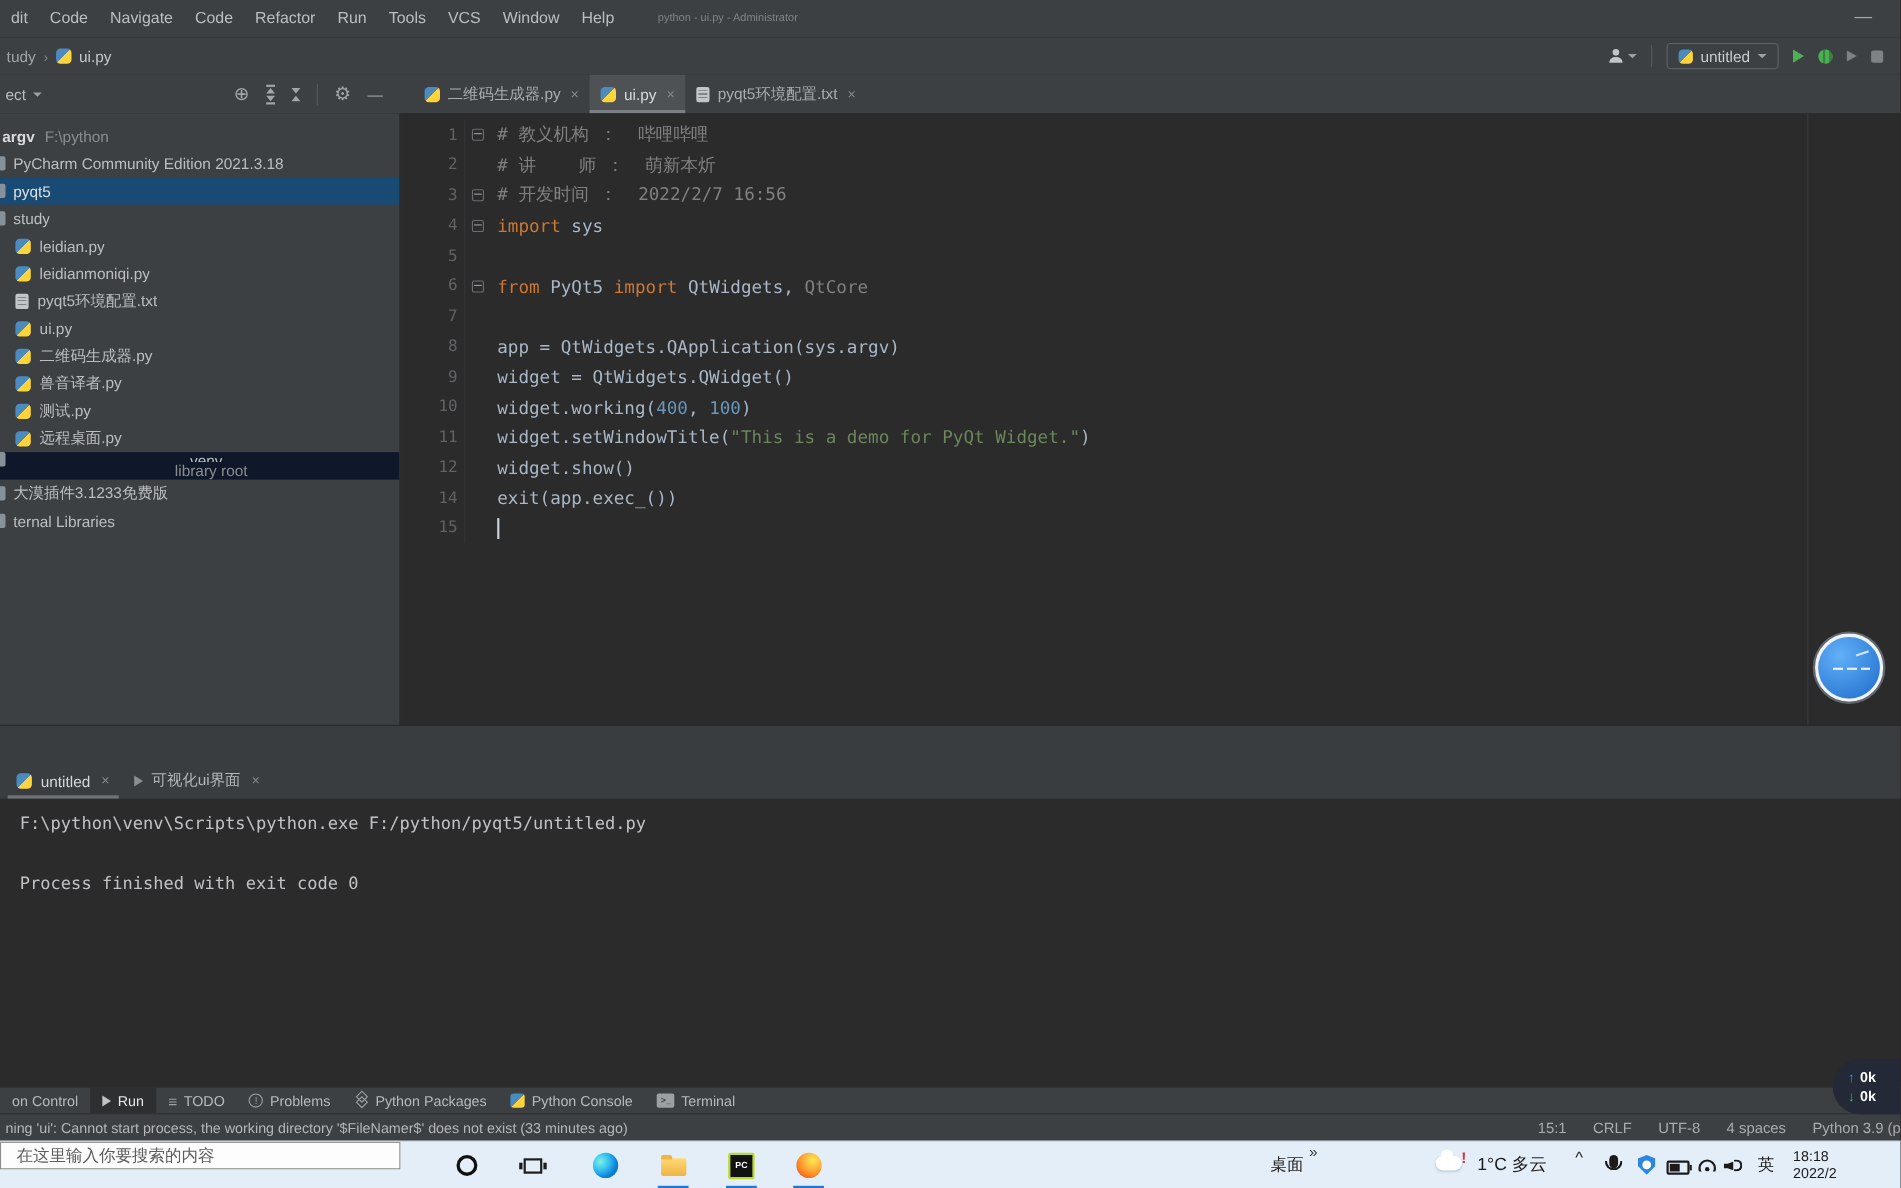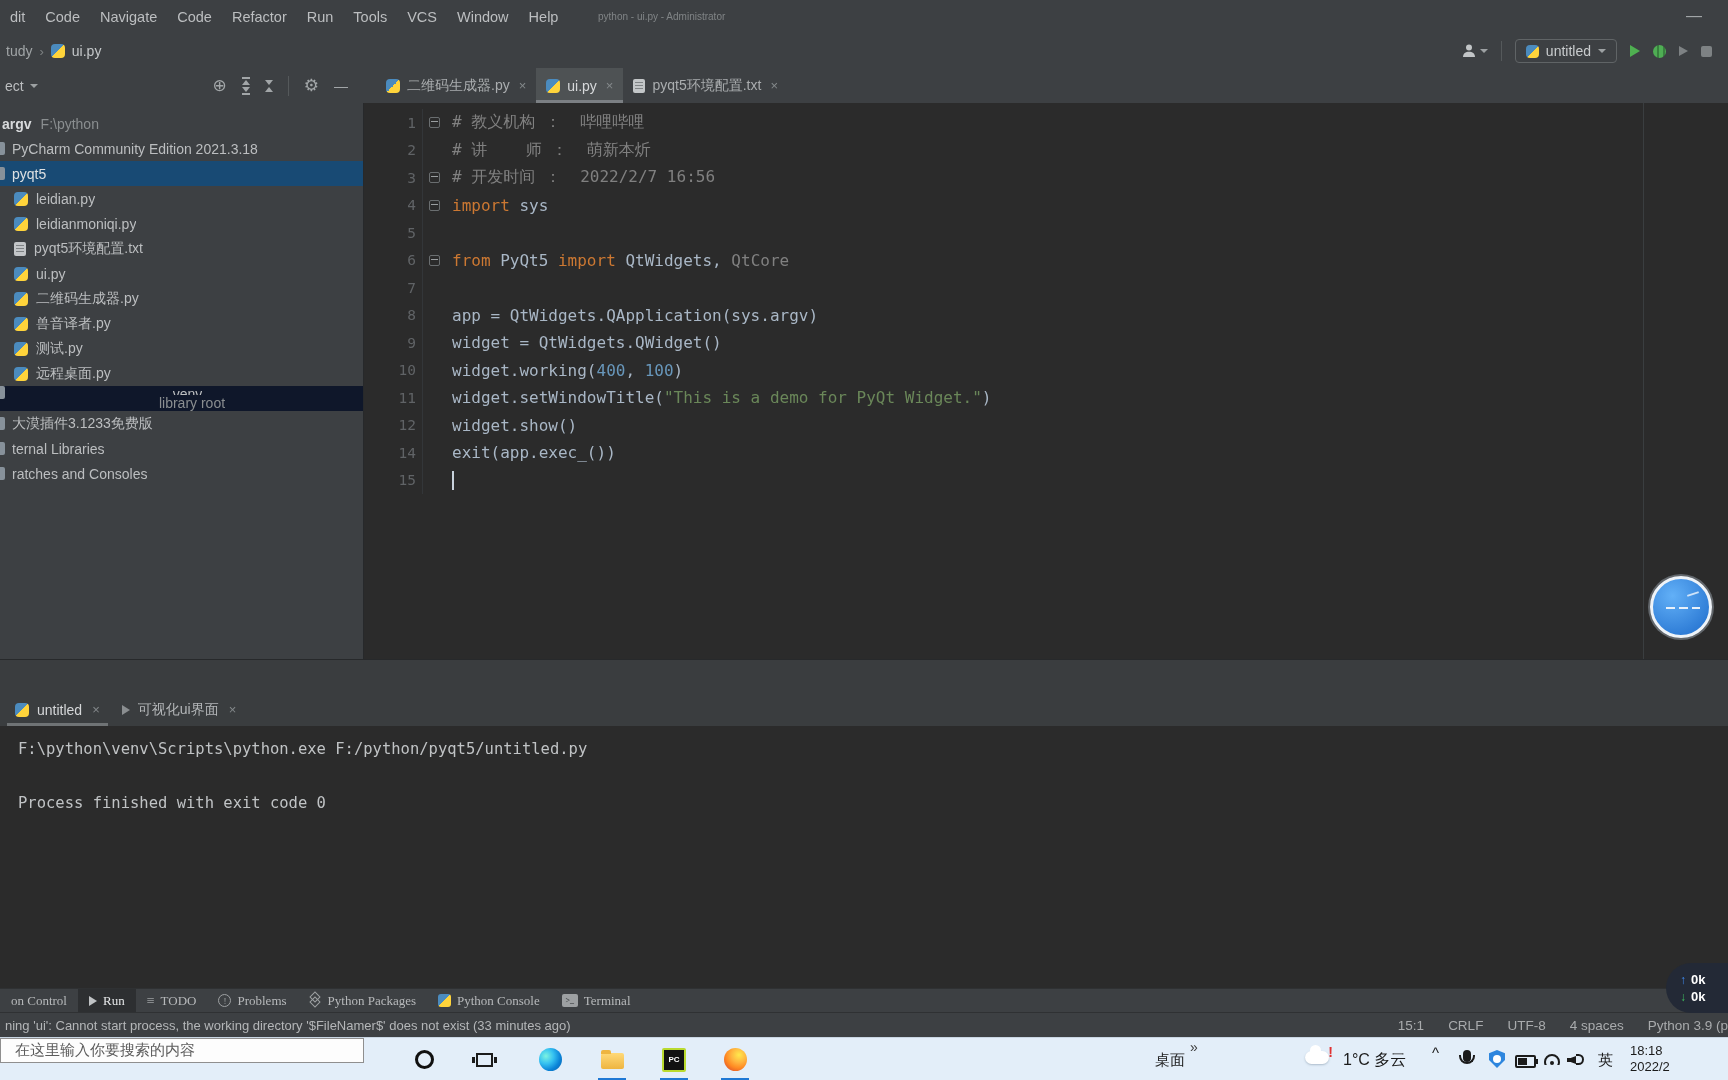--- a/index.html
+++ b/index.html
@@ -75,21 +75,21 @@
   .runheader{height:66px;background:#3a3d3f;display:flex;align-items:flex-end;}
   .runtabs{display:flex;align-items:flex-end;height:33px;padding-left:4px;}
   .rtab{display:flex;align-items:center;gap:8px;height:33px;padding:0 11px;font-size:14px;color:#b3b6b8;position:relative;}
   .rtab.active{color:#d5d7d9;}
   .rtab.active::after{content:"";position:absolute;left:3px;right:3px;bottom:0;height:3px;background:#6f7375;}
   .mini-play{width:0;height:0;border-top:5px solid transparent;border-bottom:5px solid transparent;border-left:8px solid #8a8e90;}
   .consoleout{padding:10px 0 0 18px;}
   .conline{font-family:"DejaVu Sans Mono",monospace;font-size:15.5px;color:#c0c3c5;line-height:27px;white-space:pre;}
   
   .twbar{position:absolute;left:0;top:988px;width:1728px;height:24px;background:#3d4043;border-top:1px solid #2f3133;display:flex;align-items:stretch;box-sizing:border-box;}
-  .twb{display:flex;align-items:center;gap:6px;padding:0 11px;font-size:13px;color:#b7b9bb;font-family:Liberation Serif, serif;}
+  .twb{display:flex;align-items:center;gap:6px;padding:0 11px;font-size:13px;color:#b7b9bb;}
   .twb.active{background:#2d2f31;color:#e6e8e9;}
   .twic{display:inline-flex;align-items:center;justify-content:center;color:#9da0a2;}
   .ic-play{width:0;height:0;border-top:5px solid transparent;border-bottom:5px solid transparent;border-left:8px solid #c0c3c5;}
   .ic-todo{font-size:14px;line-height:1;}
   .ic-problems{width:13px;height:13px;border:1.5px solid #9da0a2;border-radius:50%;font-size:9px;line-height:12px;text-align:center;box-sizing:border-box;}
   .ic-packages{width:13px;height:13px;position:relative;}
   .ic-packages::before,.ic-packages::after{content:"";position:absolute;left:2.5px;width:8px;height:8px;border:1.5px solid #9da0a2;transform:rotate(45deg);box-sizing:border-box;}
   .ic-packages::before{top:-1px;} .ic-packages::after{top:4px;}
   .ic-python{width:13px;height:13px;border-radius:3px;background:linear-gradient(135deg,#4b8bbe 0 50%,#ffd43b 50% 100%);}
   .ic-terminal{width:16px;height:13px;background:#9da0a2;border-radius:2px;color:#3d4043;font-size:8px;font-weight:bold;line-height:13px;text-align:center;}
@@ -243,20 +243,24 @@
         <span class="tdetail">F:\python</span>
       </div>
       <div class="trow st-plain">
         <span class="sliver"></span>
         <span class="tlabel">PyCharm Community Edition 2021.3.18</span>
       </div>
       <div class="trow st-selected">
         <span class="sliver"></span>
         <span class="tlabel">pyqt5</span>
       </div>
+      <div class="trow st-plain">
+        <span class="sliver"></span>
+        <span class="tlabel">study</span>
+      </div>
       <div class="trow st-file">
         <span class="py-icon tree-ic"></span>
         <span class="tlabel">leidian.py</span>
       </div>
       <div class="trow st-file">
         <span class="py-icon tree-ic"></span>
         <span class="tlabel">leidianmoniqi.py</span>
       </div>
       <div class="trow st-file">
         <span class="txt-icon tree-ic"></span>
@@ -287,24 +291,20 @@
         <span class="tlabel">venv</span>
         <span class="tdetail">library root</span>
       </div>
       <div class="trow st-plain">
         <span class="sliver"></span>
         <span class="tlabel">大漠插件3.1233免费版</span>
       </div>
       <div class="trow st-plain">
         <span class="sliver"></span>
         <span class="tlabel">ternal Libraries</span>
-      </div>
-      <div class="trow st-plain">
-        <span class="sliver"></span>
-        <span class="tlabel">ratches and Consoles</span>
       </div>
     </div>
 
   <div class="editor">
     <div class="codearea">
         <div class="crow">
           <span class="lnum">1</span>
           <span class="foldc">
             <span class="foldbox"></span>
           </span>

